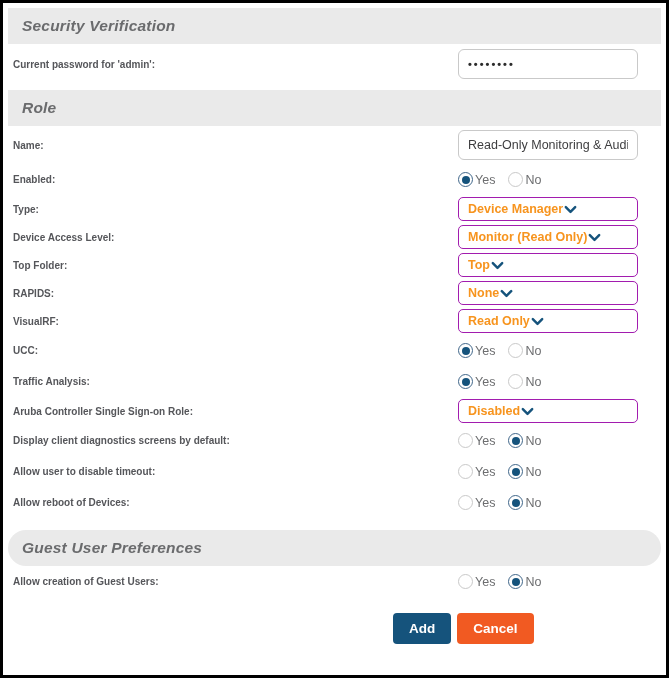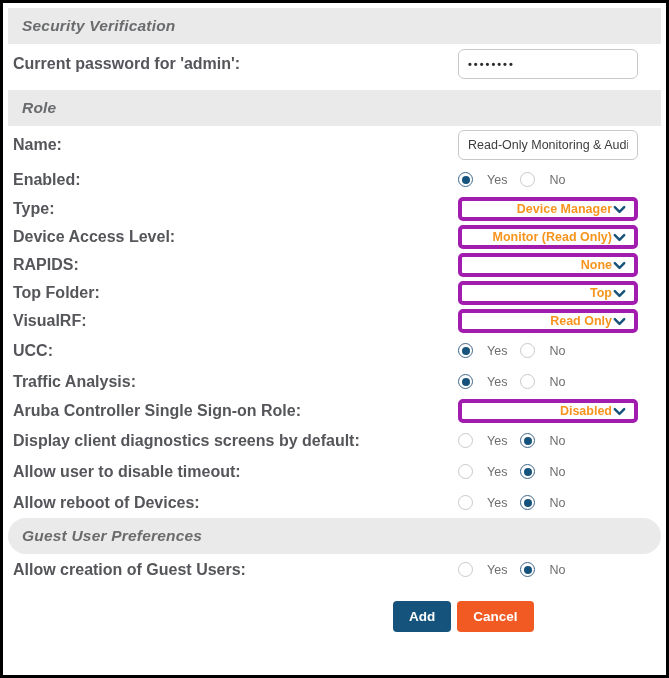--- a/index.html
+++ b/index.html
@@ -24,48 +24,48 @@
   .section-header{
     background:var(--header-bg);
     color:var(--header-text);
     font-weight:700;
     font-size:15.5px;
     padding:9px 14px;
     letter-spacing:.2px;
     font-style:italic;
   }
   .section-header.mt1{margin-top:6px;}
-  .section-header.mt2{border-radius:18px;}
+  .section-header.mt2{margin-top:12px;border-radius:18px;}
   .row{display:flex;align-items:center;padding:0 23px 0 5px;}
-  .row .field-label{flex:1;font-weight:700;font-size:16px;color:var(--label-text);}
+  .row .field-label{flex:1;font-weight:700;font-size:10px;color:var(--label-text);}
   .control{width:180px;flex:none;display:flex;align-items:center;}
   .row.kind-password{height:40px;}
   .row.kind-text{height:38px;}
   .row.kind-select{height:28px;}
   .row.kind-radio{height:31px;}
   input.textbox{
     width:100%;height:30px;
     border:1px solid var(--input-border);
     border-radius:6px;
     padding:0 9px;
     font-family:"Liberation Sans",sans-serif;
     font-size:12.5px;color:#3d3d3f;
     outline:none;
   }
   input.textbox.pwd{font-weight:700;font-size:11px;letter-spacing:2px;color:#2b2b2b;}
   .select{
     width:100%;height:24px;
-    border:4px solid #a21caf;border-radius:5px;
-    display:flex;align-items:center;justify-content:flex-end;
+    border:1px solid #a21caf;border-radius:5px;
+    display:flex;align-items:center;justify-content:flex-start;
     padding:0 7px 0 9px;background:#fff;cursor:pointer;
   }
   .select .val{color:var(--accent);font-weight:700;font-size:12.5px;white-space:nowrap;}
   .select svg{color:var(--navy);flex:none;}
   .radio-group{display:flex;align-items:center;gap:13px;}
-  .radio-opt{display:flex;align-items:center;gap:14px;cursor:pointer;}
+  .radio-opt{display:flex;align-items:center;gap:2px;cursor:pointer;}
   .radio-circle{
     width:15px;height:15px;border-radius:50%;
     border:1.5px solid #c9c9c9;background:#fff;position:relative;flex:none;
   }
   .radio-opt.selected .radio-circle{border-color:#41678a;}
   .radio-opt.selected .radio-circle::after{
     content:"";position:absolute;inset:2.5px;border-radius:50%;background:var(--navy);
   }
   .radio-opt .opt-label{font-size:12.5px;color:var(--radio-text);}
   .buttons{display:flex;gap:6px;margin:16px 0 0 385px;}
@@ -126,35 +126,35 @@
       <div class="control">
         <div class="select">
           <span class="val">Monitor (Read Only)</span>
           <svg width="15" height="15" viewBox="0 0 16 16">
             <path d="M3 5.5 L8 10.5 L13 5.5" fill="none" stroke="currentColor" stroke-width="2.6" stroke-linecap="round" stroke-linejoin="round"></path>
           </svg>
         </div>
       </div>
     </div>
     <div class="row kind-select">
+      <div class="field-label">Top Folder:</div>
+      <div class="control">
+        <div class="select">
+          <span class="val">Top</span>
+          <svg width="15" height="15" viewBox="0 0 16 16">
+            <path d="M3 5.5 L8 10.5 L13 5.5" fill="none" stroke="currentColor" stroke-width="2.6" stroke-linecap="round" stroke-linejoin="round"></path>
+          </svg>
+        </div>
+      </div>
+    </div>
+    <div class="row kind-select">
       <div class="field-label">RAPIDS:</div>
       <div class="control">
         <div class="select">
           <span class="val">None</span>
-          <svg width="15" height="15" viewBox="0 0 16 16">
-            <path d="M3 5.5 L8 10.5 L13 5.5" fill="none" stroke="currentColor" stroke-width="2.6" stroke-linecap="round" stroke-linejoin="round"></path>
-          </svg>
-        </div>
-      </div>
-    </div>
-    <div class="row kind-select">
-      <div class="field-label">Top Folder:</div>
-      <div class="control">
-        <div class="select">
-          <span class="val">Top</span>
           <svg width="15" height="15" viewBox="0 0 16 16">
             <path d="M3 5.5 L8 10.5 L13 5.5" fill="none" stroke="currentColor" stroke-width="2.6" stroke-linecap="round" stroke-linejoin="round"></path>
           </svg>
         </div>
       </div>
     </div>
     <div class="row kind-select">
       <div class="field-label">VisualRF:</div>
       <div class="control">
         <div class="select">

